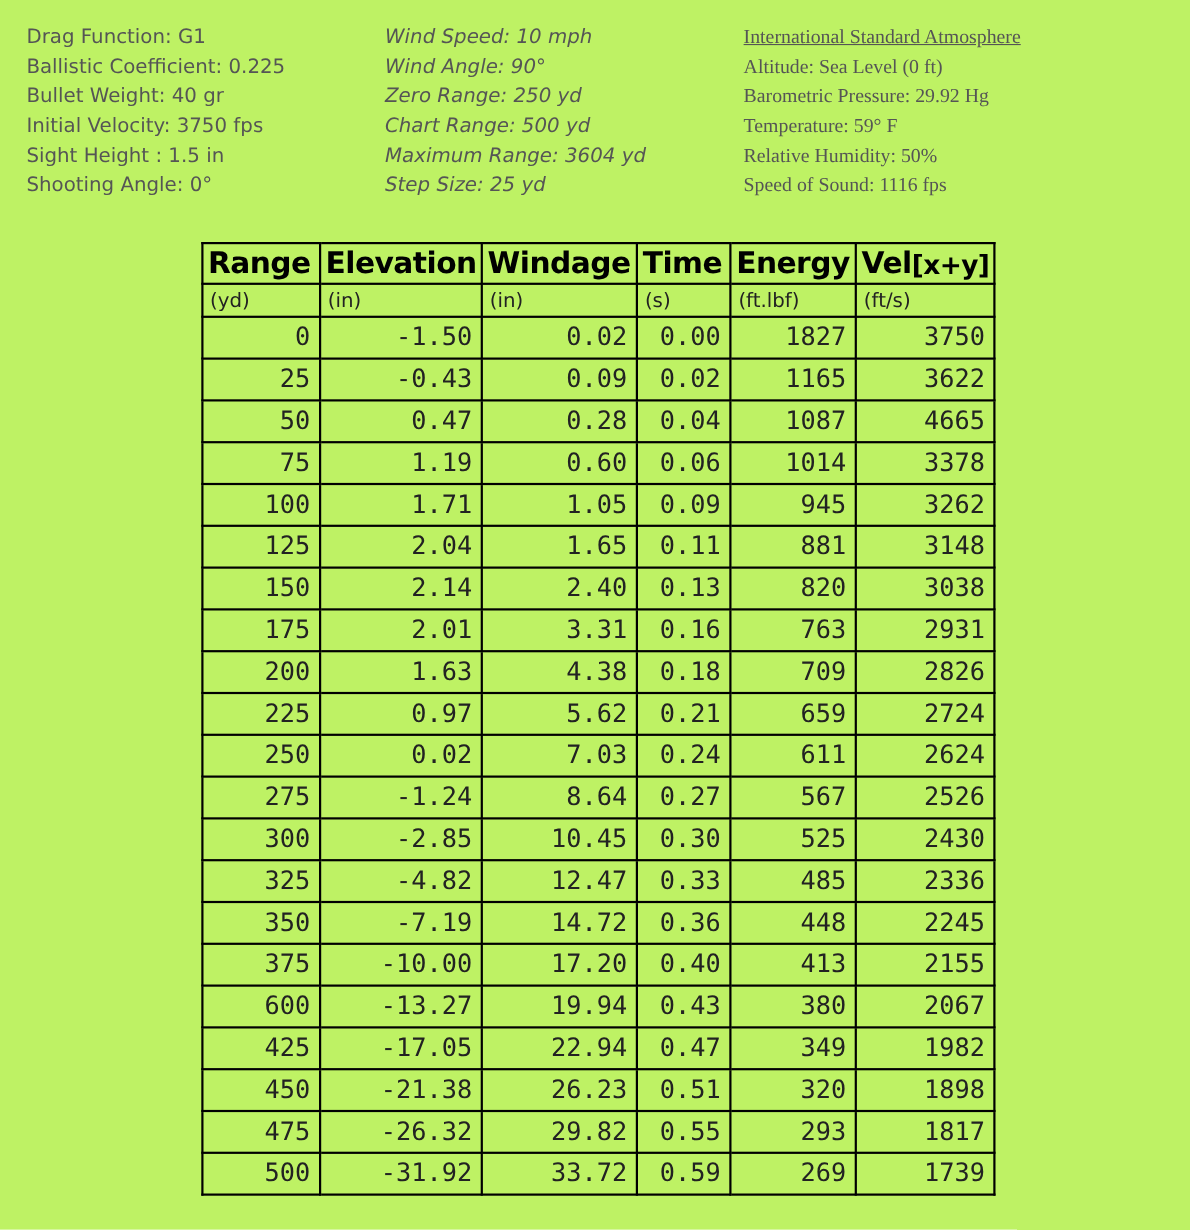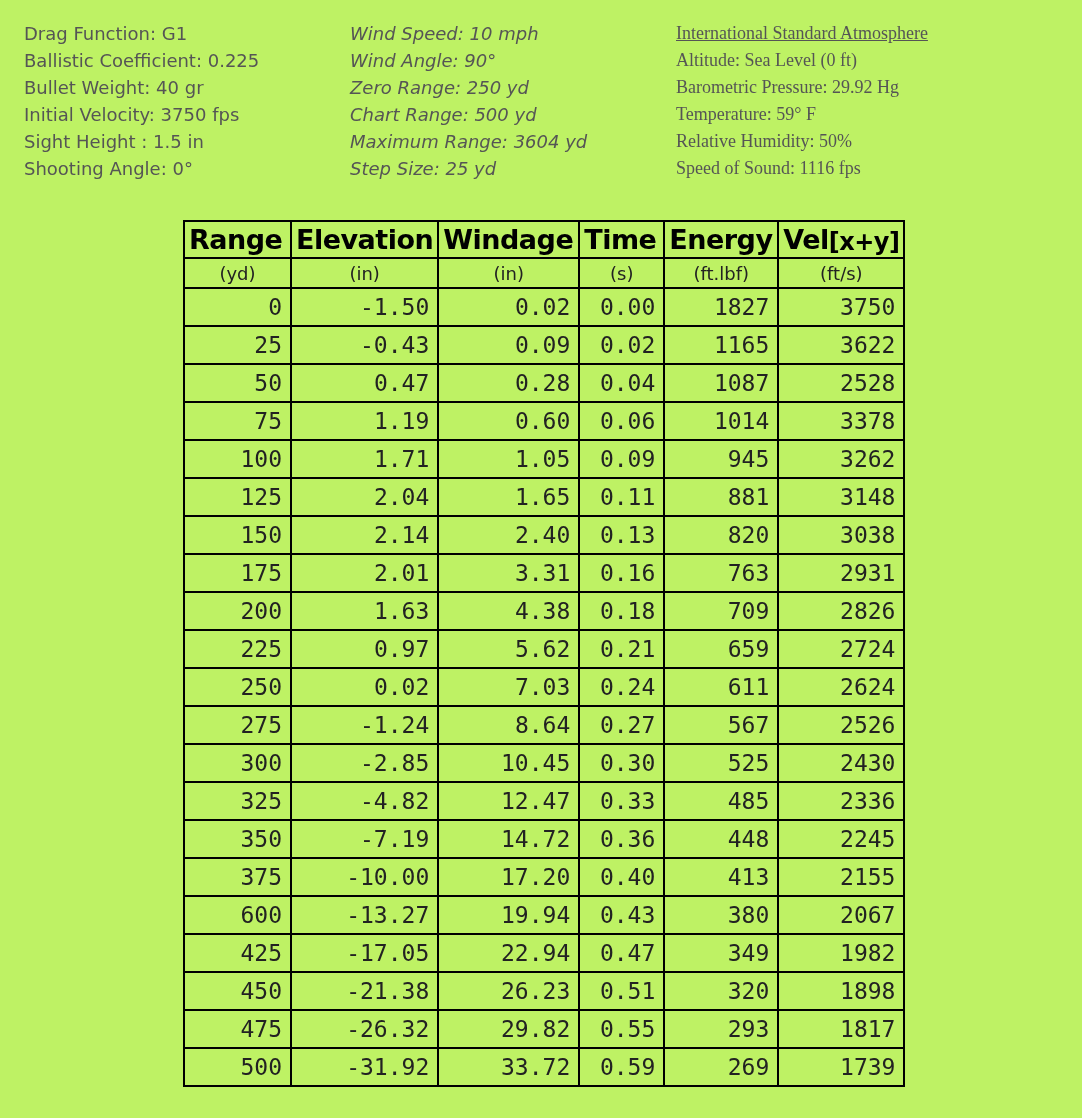--- a/index.html
+++ b/index.html
@@ -46,21 +46,21 @@
     white-space: nowrap;
   }
   th.col-head .sub {
     font-size: 24px;
     letter-spacing: -0.5px;
     position: relative; top: 1px;
   }
   td.unit {
     font-size: 18px;
     font-weight: normal;
-    text-align: center;
+    text-align: left;
     color: #222222;
     height: 30px;
     padding: 0 6px;
   }
   td.num {
     font-family: "DejaVu Sans Mono", "Liberation Mono", monospace;
     font-size: 23px;
     text-align: right;
     padding: 0 8px 0 4px;
     height: 38px;
@@ -149,21 +149,21 @@
         <td class="num">0.02</td>
         <td class="num">1165</td>
         <td class="num">3622</td>
       </tr>
         <tr>
         <td class="num">50</td>
         <td class="num">0.47</td>
         <td class="num">0.28</td>
         <td class="num">0.04</td>
         <td class="num">1087</td>
-        <td class="num">2528</td>
+        <td class="num">4665</td>
       </tr>
         <tr>
         <td class="num">75</td>
         <td class="num">1.19</td>
         <td class="num">0.60</td>
         <td class="num">0.06</td>
         <td class="num">1014</td>
         <td class="num">3378</td>
       </tr>
         <tr>

